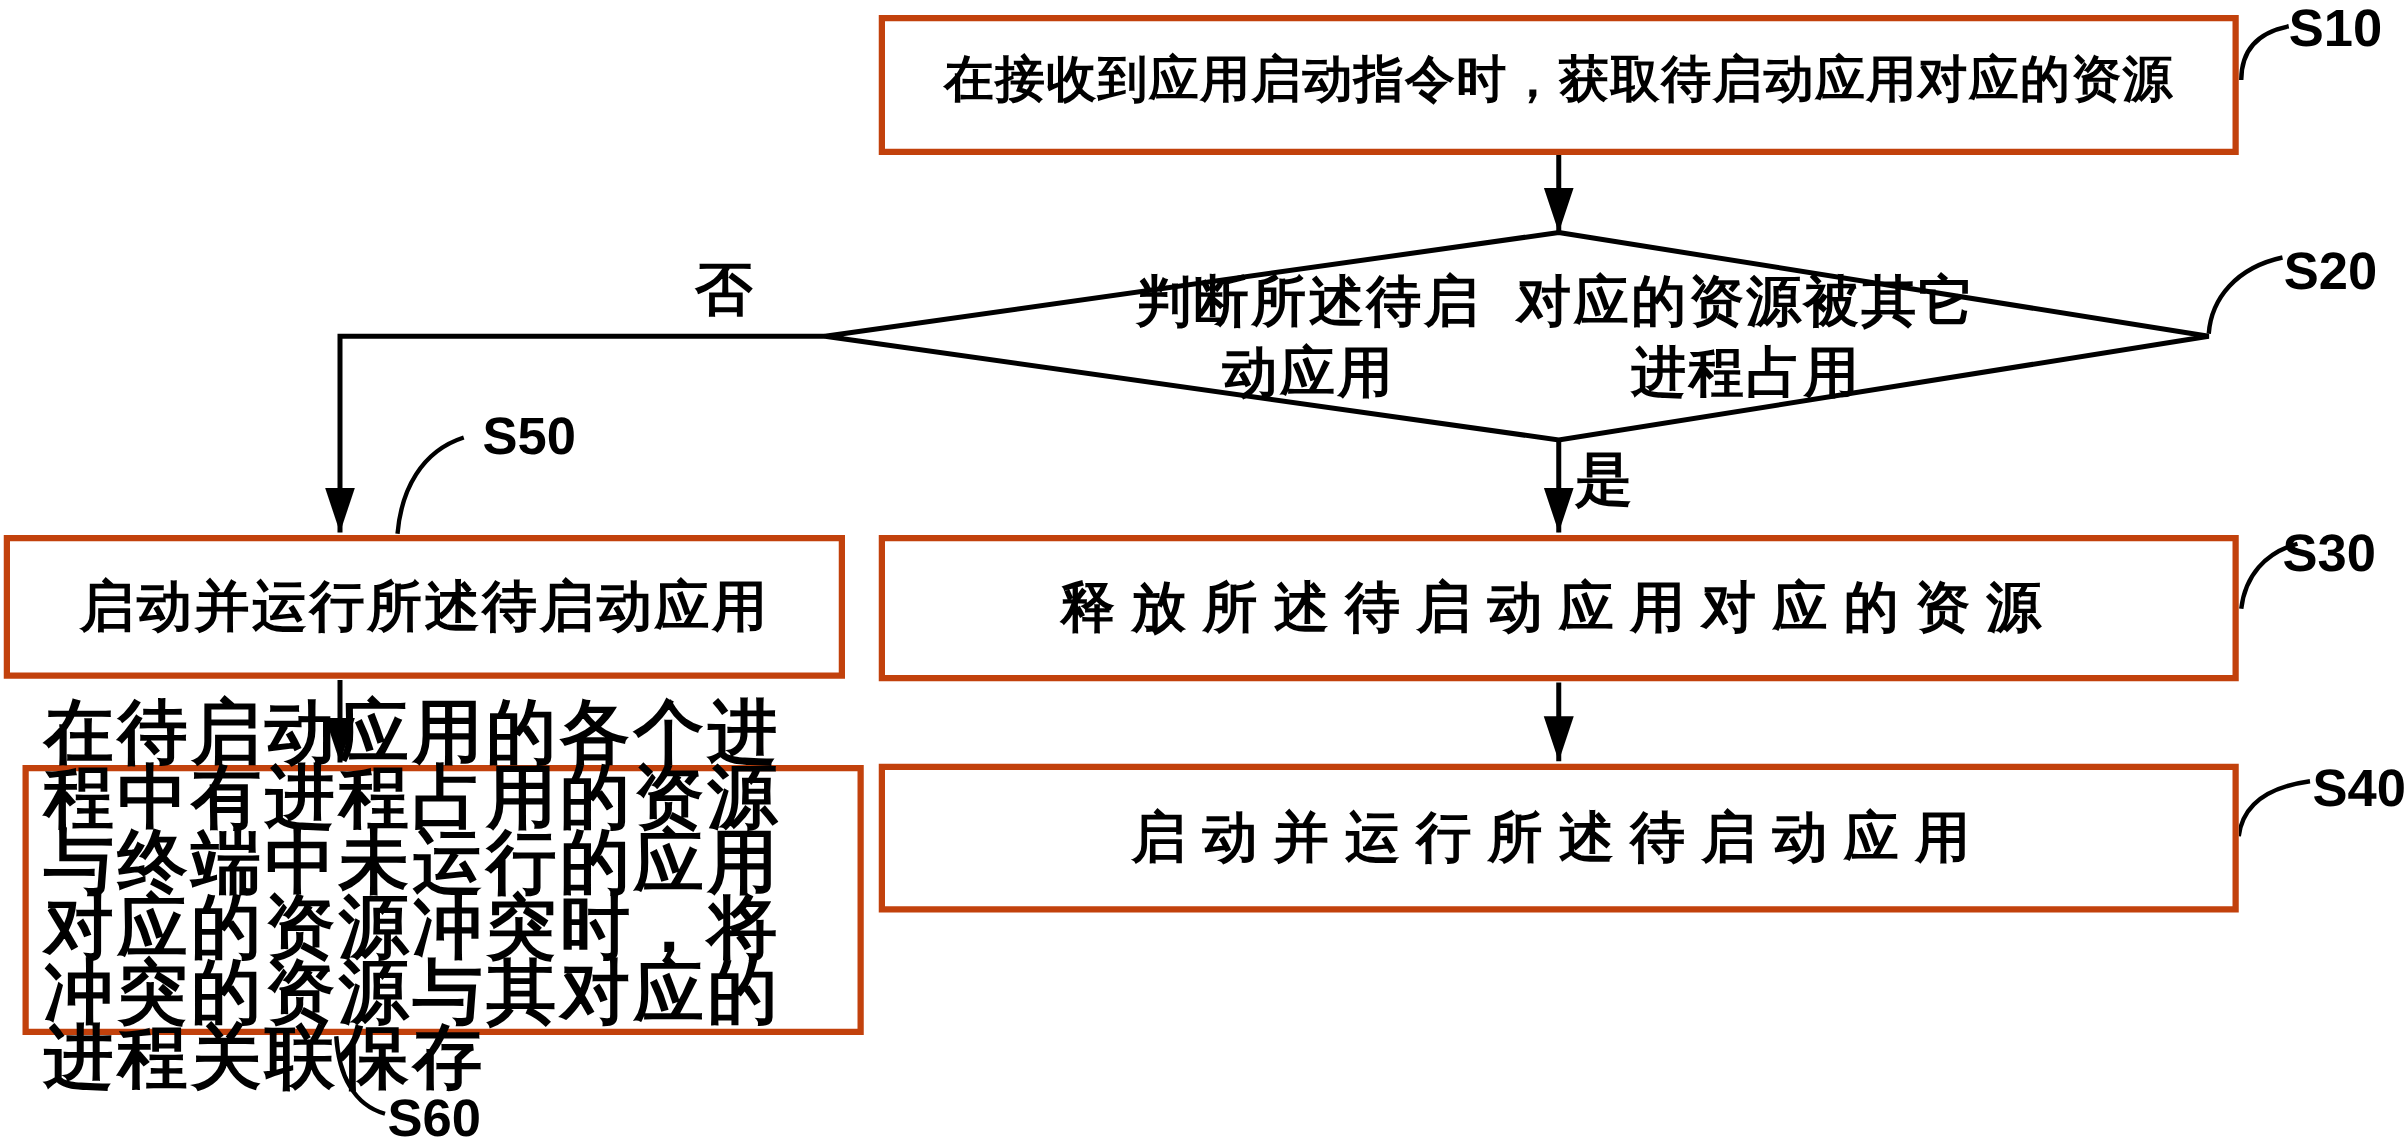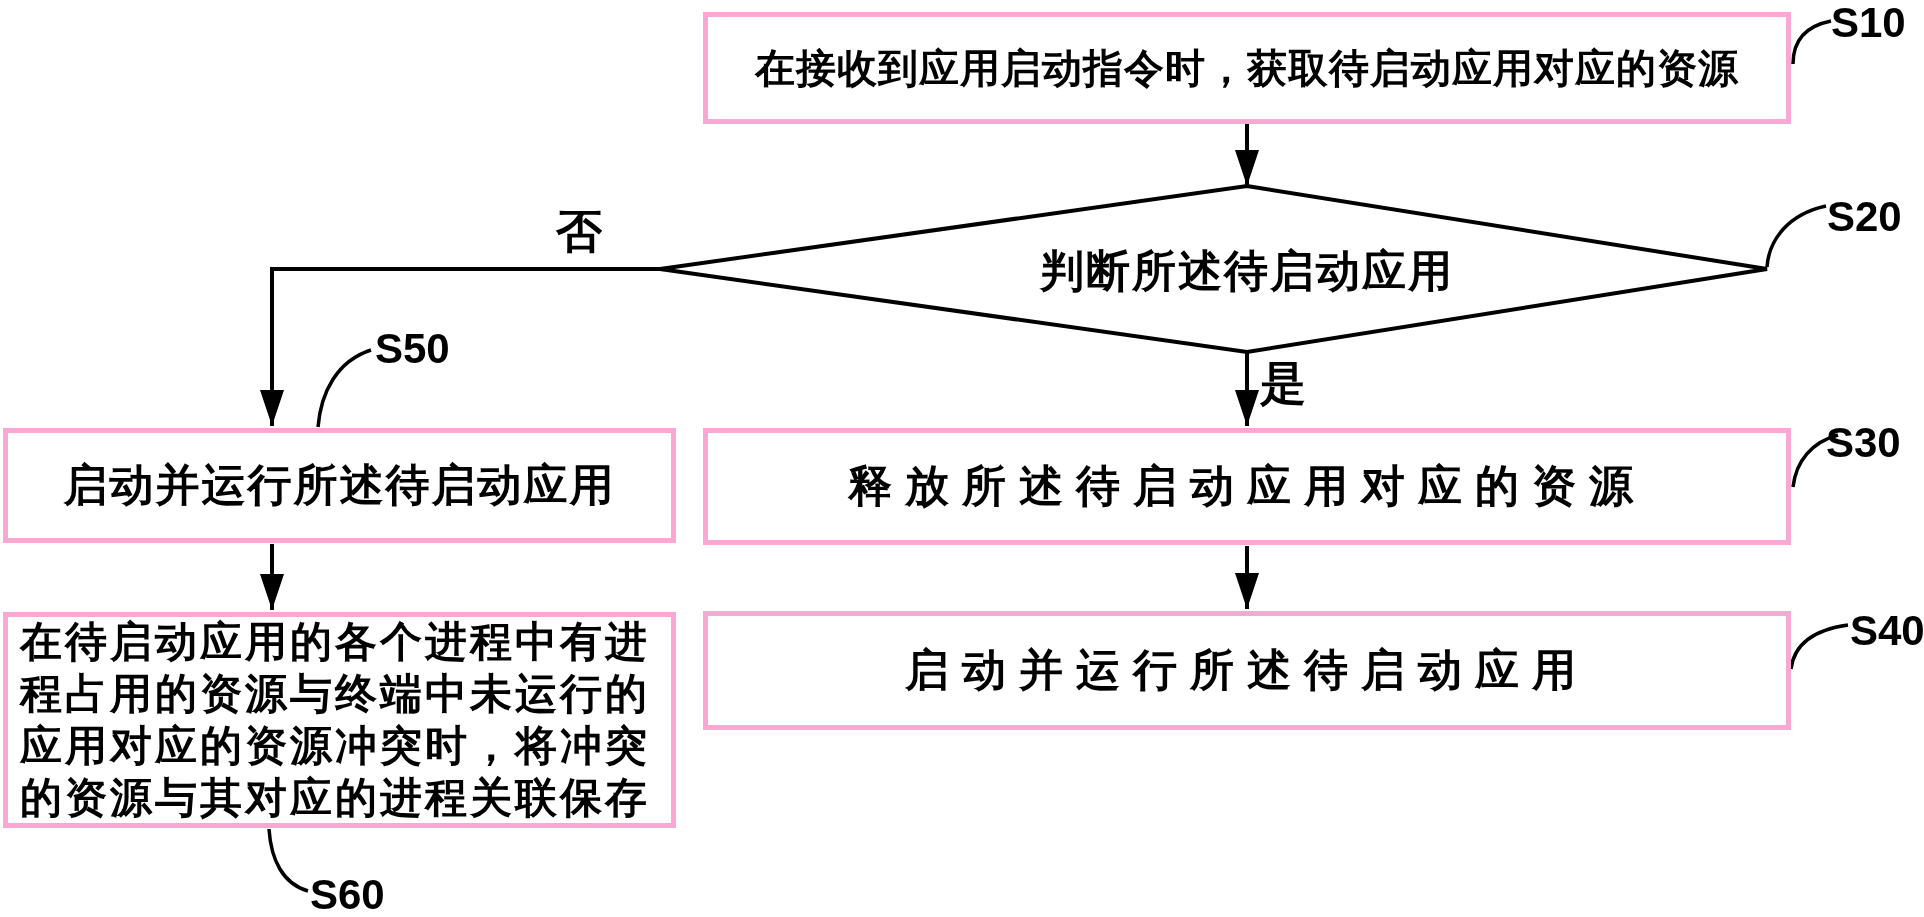--- a/index.html
+++ b/index.html
@@ -8,36 +8,37 @@
     width:1924px;height:917px;
     background:#ffffff;
     font-family:"Liberation Sans",sans-serif;
     color:#000;
     overflow:hidden;
   }
   #wires{position:absolute;left:0;top:0;width:1924px;height:917px;}
   .flow-box{
     position:absolute;
     background:#fff;
-    border:5px solid #f9a8d4;
+    border:5px solid #c2410c;
     box-sizing:border-box;
     display:flex;align-items:center;justify-content:center;
     text-align:center;
     font-weight:bold;
+    font-family:Liberation Mono, monospace;
   }
   .box-s10{left:703px;top:12px;width:1088px;height:112px;
     font-size:40px;letter-spacing:1px;line-height:48px;padding:0 45px;}
   .box-s30{left:703px;top:428px;width:1088px;height:117px;
     font-size:44px;letter-spacing:13px;}
   .box-s40{left:703px;top:611px;width:1088px;height:119px;
     font-size:44px;letter-spacing:13px;}
   .box-s50{left:3px;top:428px;width:673px;height:115px;
     font-size:44px;letter-spacing:2px;}
-  .box-s60{left:3px;top:612px;width:673px;height:216px;
-    font-size:42px;letter-spacing:3px;line-height:52px;
+  .box-s60{left:18px;top:612px;width:673px;height:216px;
+    font-size:56px;letter-spacing:3px;line-height:52px;
     padding:0 12px;text-align:left;justify-content:center;}
   .diamond-text{
     position:absolute;left:897px;top:203px;width:700px;height:134px;
     display:flex;align-items:center;justify-content:center;
     font-size:44px;font-weight:bold;letter-spacing:2px;line-height:57px;
     text-align:center;
   }
   .branch-label{
     position:absolute;
     font-size:46px;font-weight:bold;line-height:46px;
@@ -46,21 +47,21 @@
   .yes-label{left:1260px;top:360px;}
   .step-label{
     position:absolute;
     font-family:Liberation Sans, sans-serif;
     font-weight:bold;font-size:42px;line-height:42px;
   }
   .lbl-s10{left:1831px;top:2px;}
   .lbl-s20{left:1827px;top:196px;}
   .lbl-s30{left:1826px;top:422px;}
   .lbl-s40{left:1850px;top:610px;}
-  .lbl-s50{left:375px;top:328px;}
+  .lbl-s50{left:386px;top:328px;}
   .lbl-s60{left:310px;top:874px;text-align:right;}
 </style>
 </head>
 <body>
 
 <div id="canvas">
 
   <svg id="wires" viewBox="0 0 1924 917" xmlns="http://www.w3.org/2000/svg">
     <defs>
       <marker id="ah" markerUnits="userSpaceOnUse" markerWidth="40" markerHeight="26" refX="36" refY="12" orient="auto">
@@ -83,20 +84,21 @@
     <path d="M 318 427 C 321 392 337 361 371 350" fill="none" stroke="#000" stroke-width="3.5"></path>
     <path d="M 269 829 C 271 860 283 884 308 891" fill="none" stroke="#000" stroke-width="3.5"></path>
   </svg>
 
   <div class="flow-box box-s10">
     <span>在接收到应用启动指令时，获取待启动应用对应的资源</span>
   </div>
 
   <div class="diamond-text">
     <span>判断所述待启动应用</span>
+    <span>对应的资源被其它进程占用</span>
   </div>
 
   <div class="flow-box box-s30">
     <span>释放所述待启动应用对应的资源</span>
   </div>
 
   <div class="flow-box box-s40">
     <span>启动并运行所述待启动应用</span>
   </div>
 

